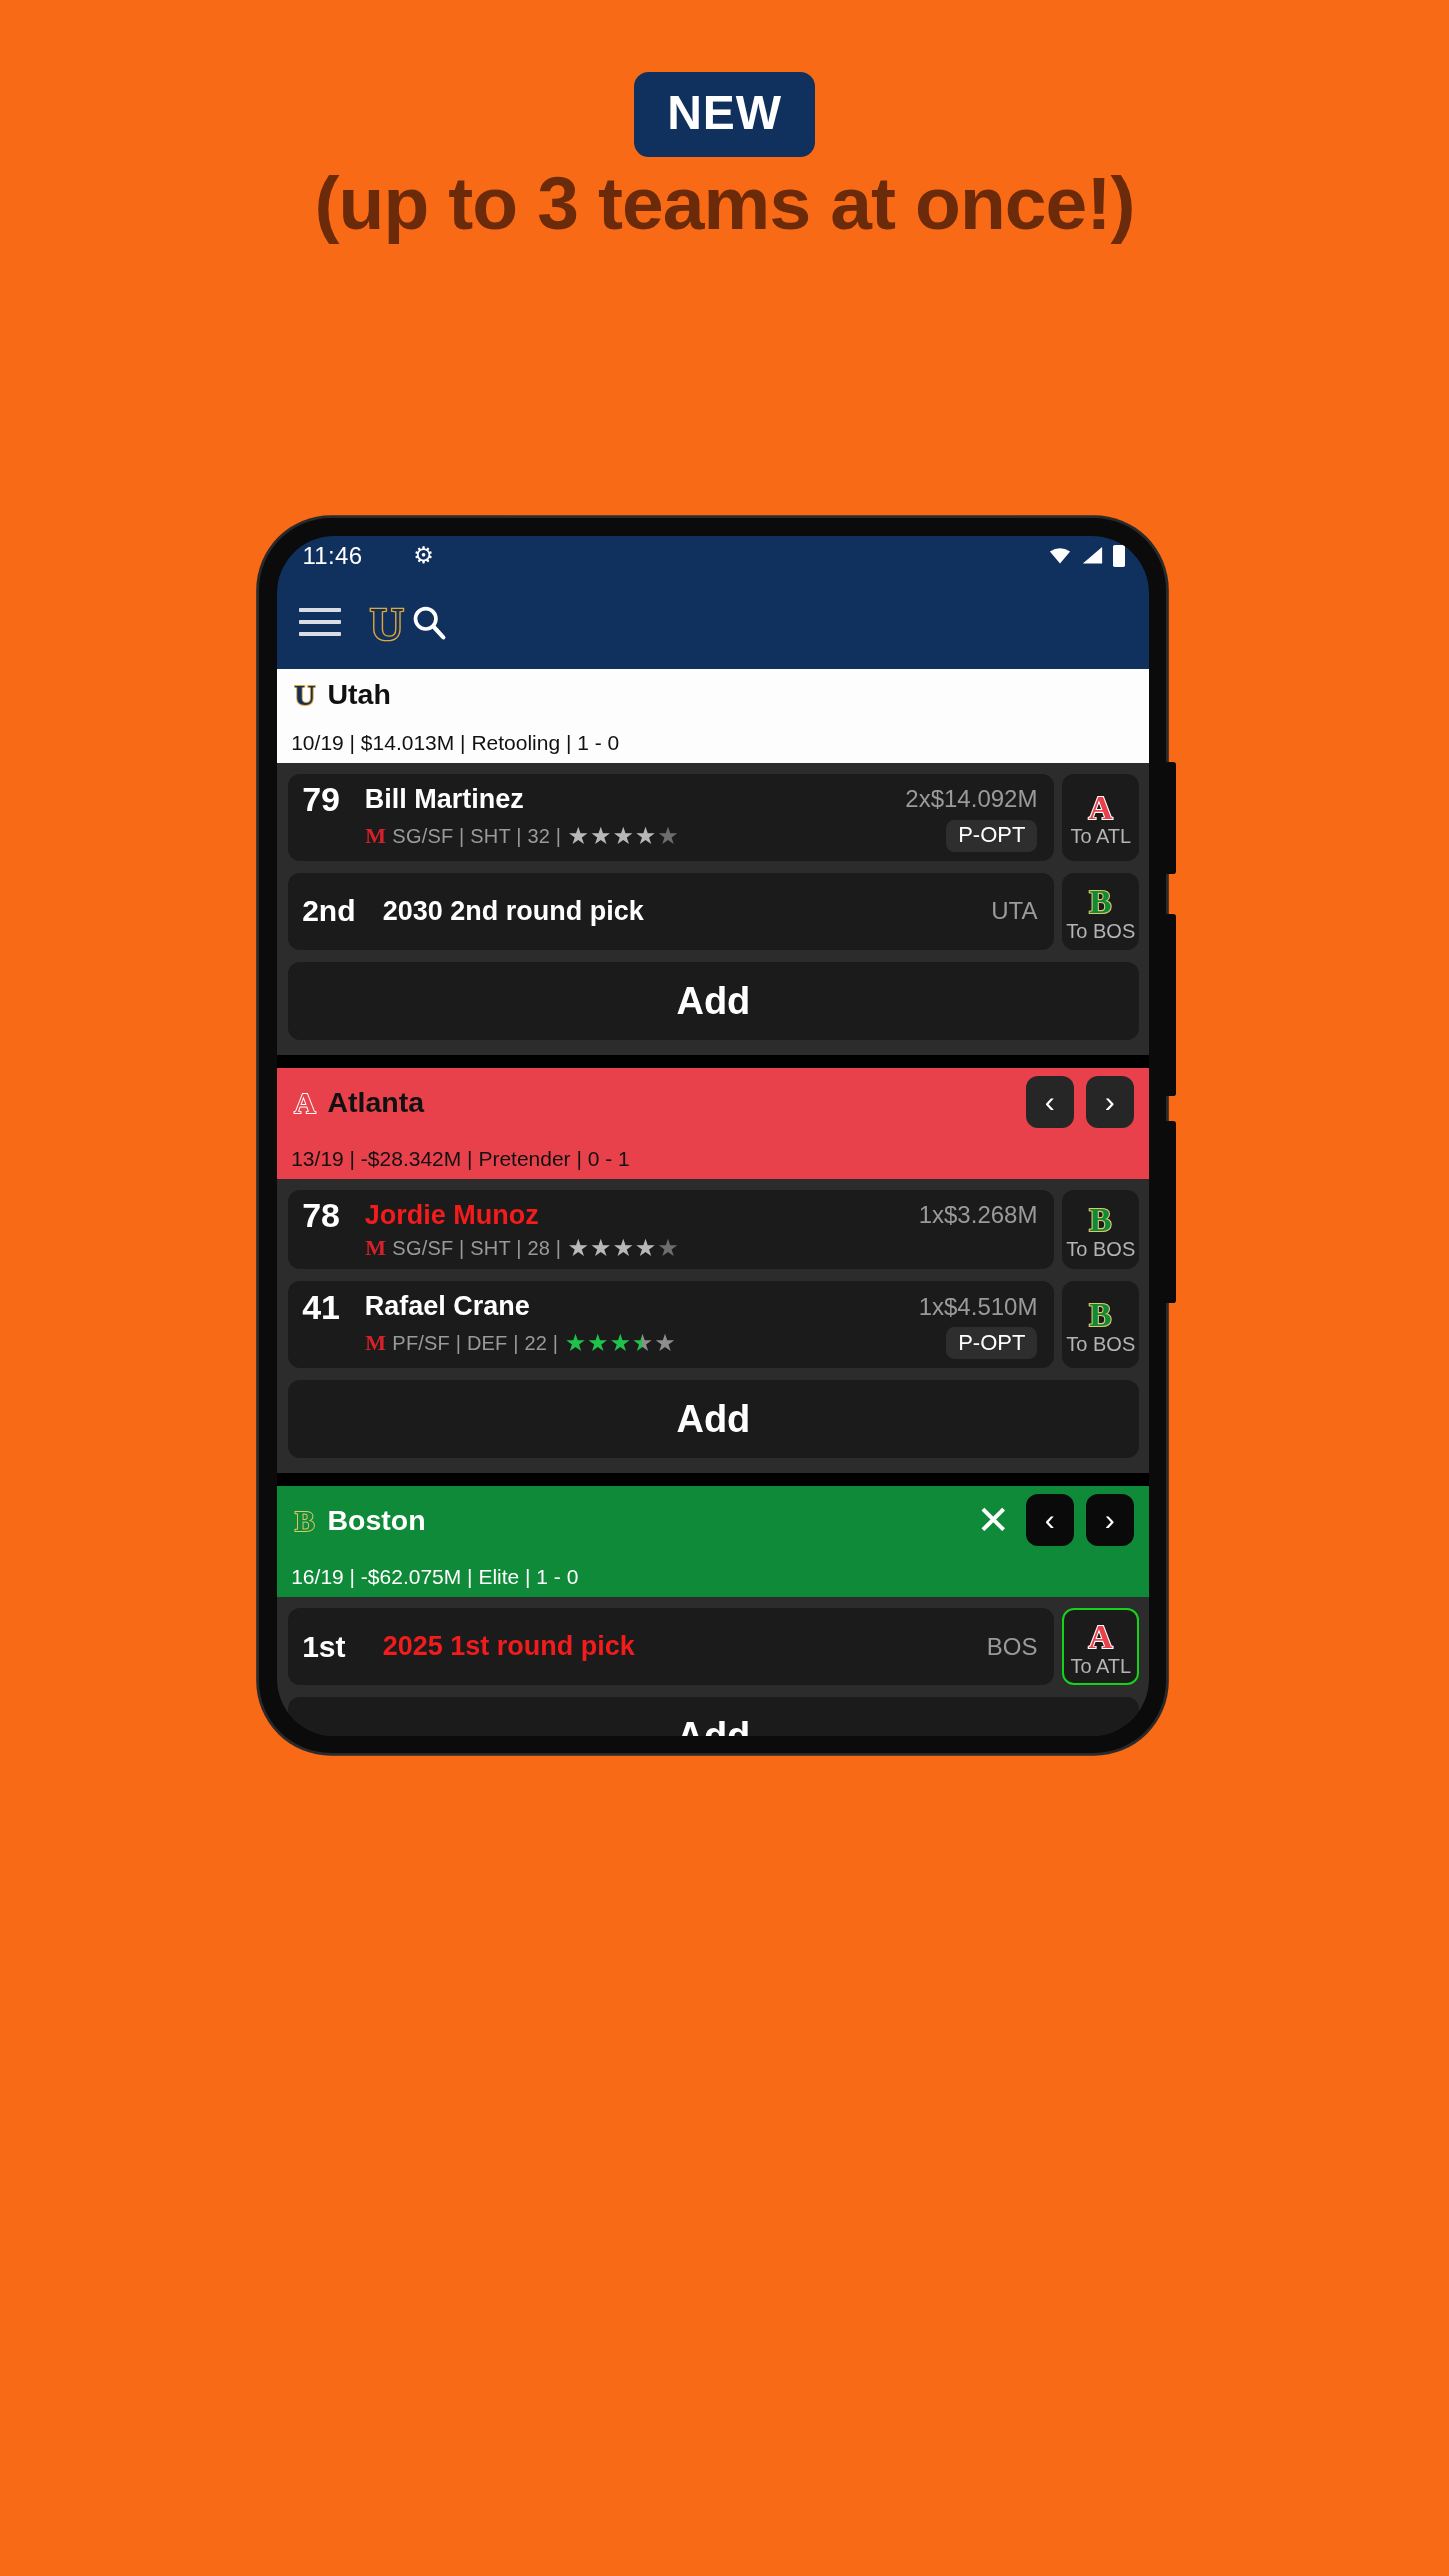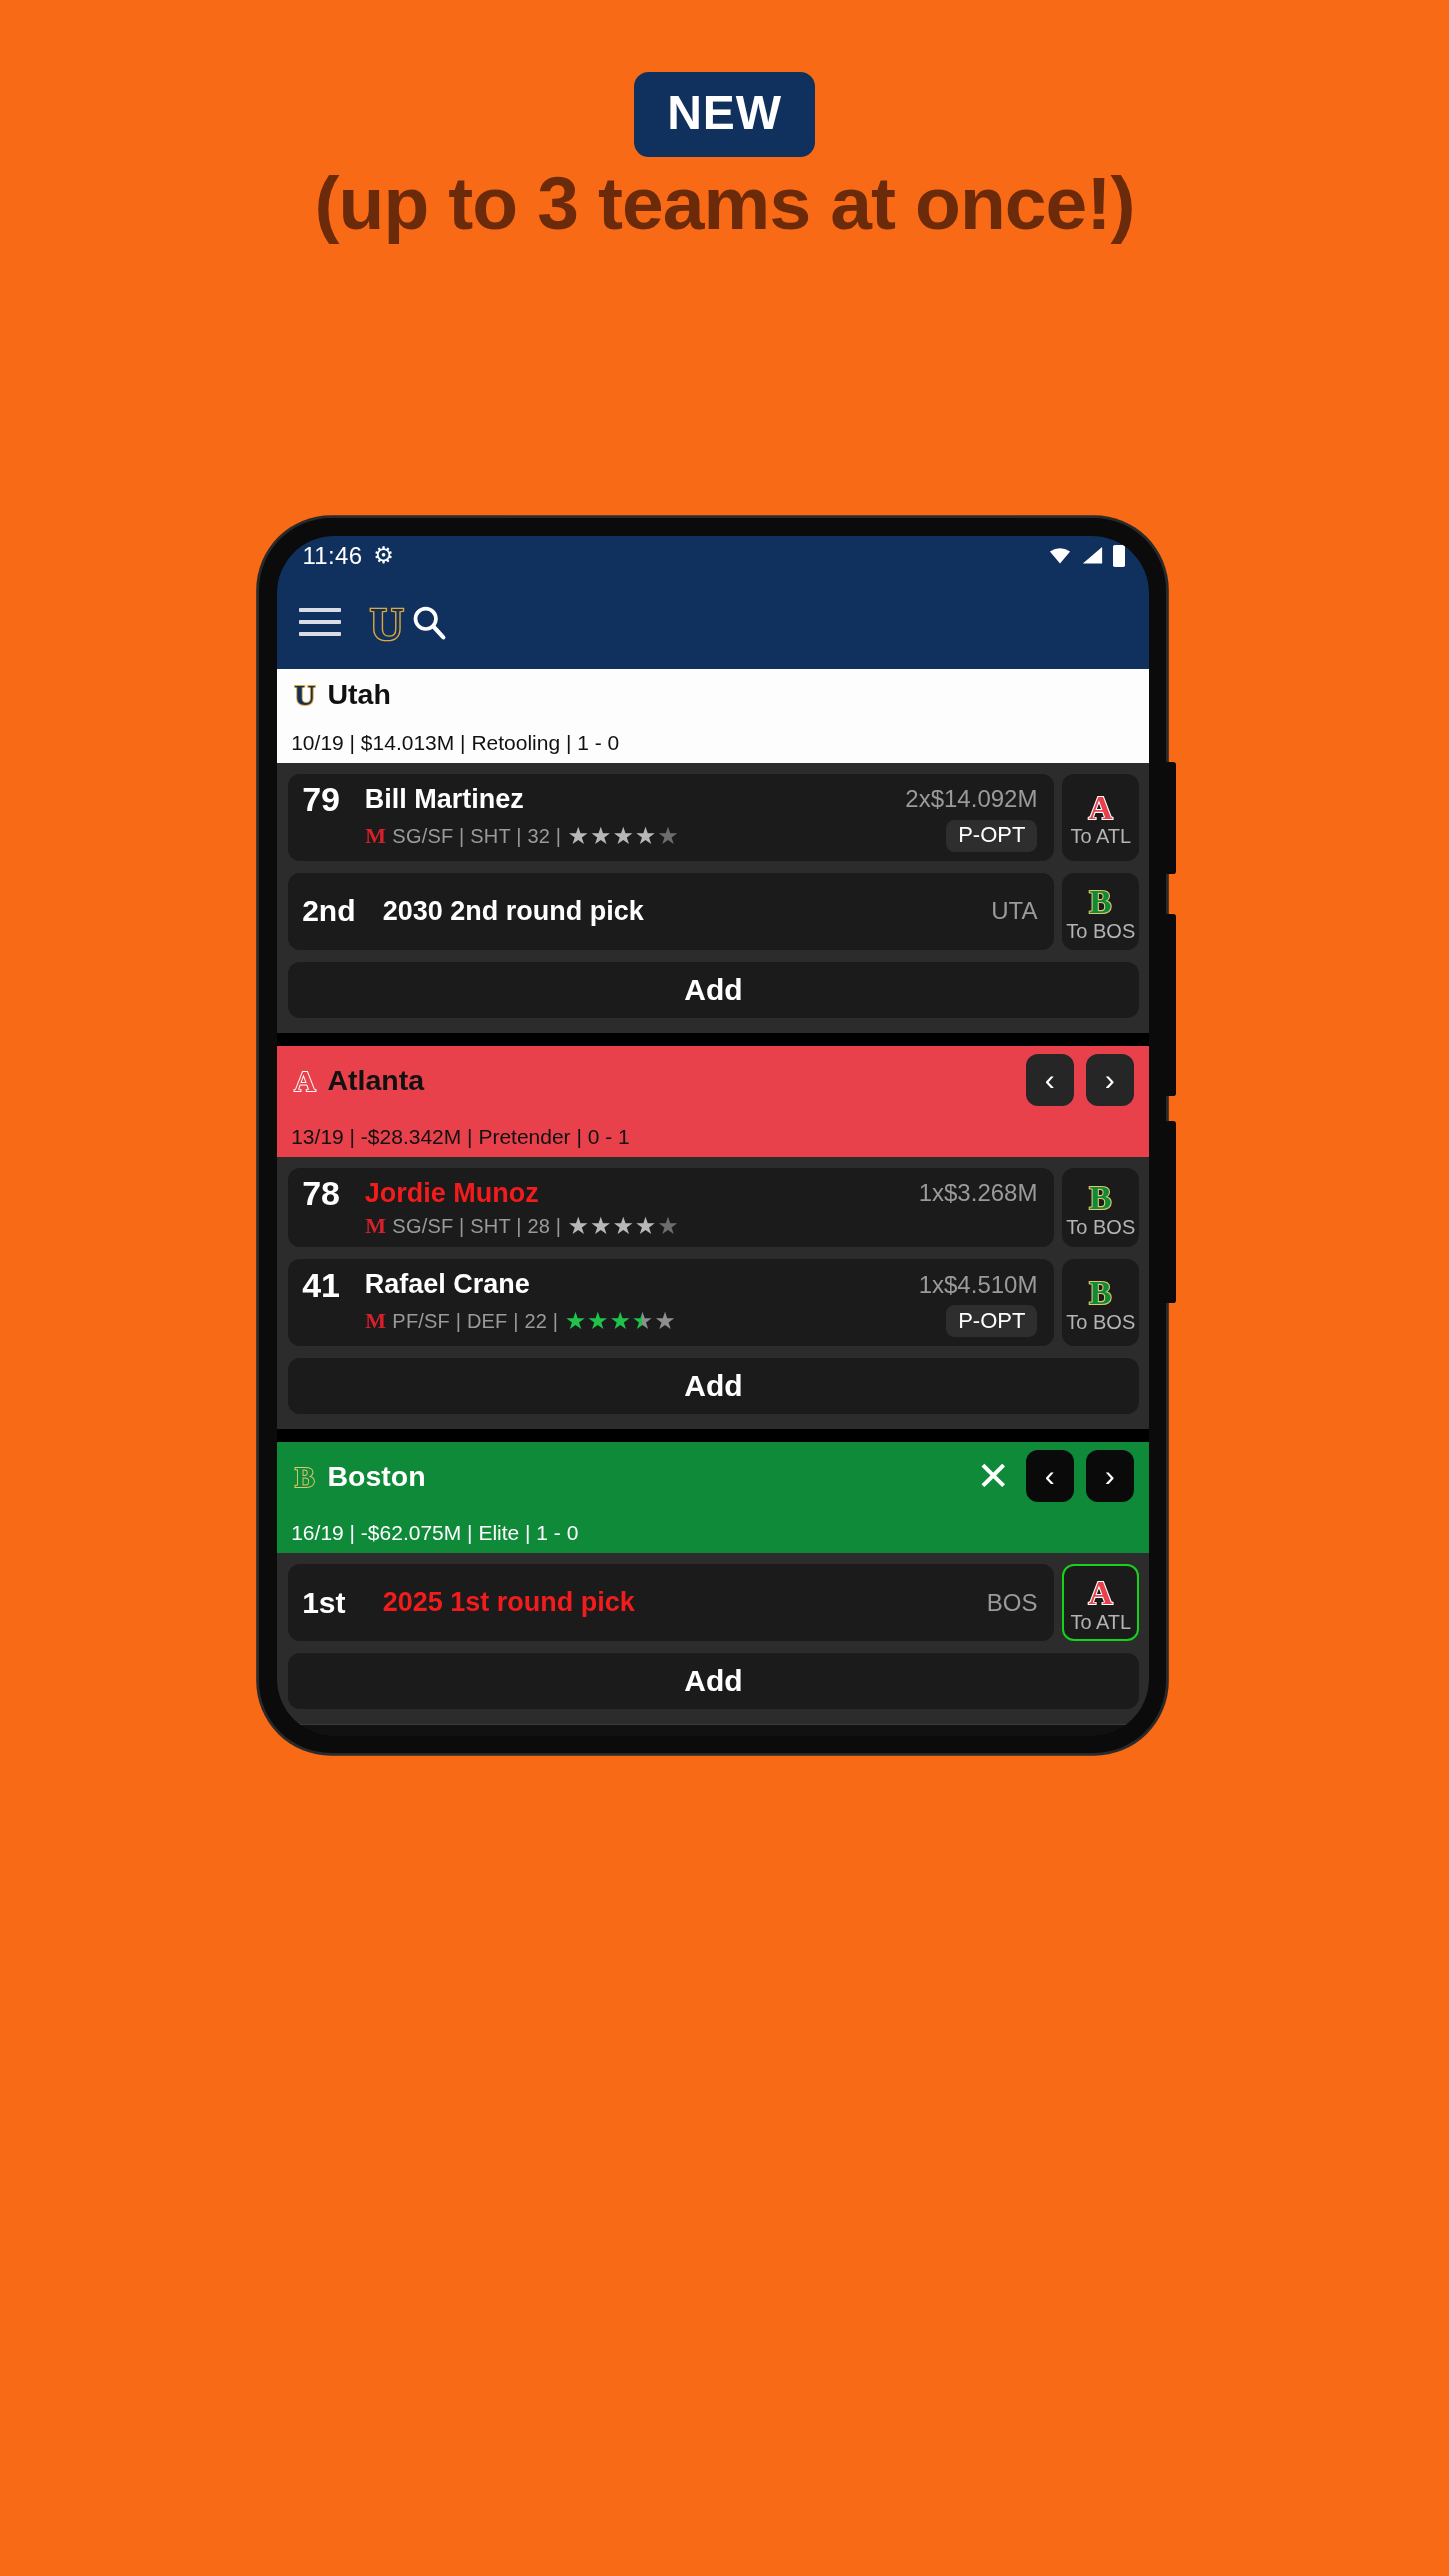--- a/index.html
+++ b/index.html
@@ -76,20 +76,21 @@
   }
 
   
   .statusbar{
     height:40px;
     background:#10305E;
     display:flex;align-items:center;
     padding:0 24px 0 26px;
     color:#ffffff;
     font-size:23px;
+    gap:40px;
   }
   .sb-time{font-size:24px;letter-spacing:0.3px;}
   .sb-gear{margin-left:11px;font-size:23px;line-height:1;}
   .sb-spacer{flex:1;}
   .sb-icons{display:flex;align-items:center;gap:8.3px;}
   .ico-wifi{width:24px;height:18.4px;}
   .ico-sig{width:24px;height:18.4px;}
   .ico-bat{width:12px;height:22px;background:#fff;border-radius:1.8px;}
 
   
@@ -173,23 +174,23 @@
     display:flex;flex-direction:column;align-items:center;justify-content:center;
     cursor:pointer;
     padding:4.6px 0 5.5px 0;box-sizing:border-box;
   }
   .toteam.hl{border:2.8px solid #15D317;}
   .toteam-label{font-size:20px;color:#B4B4B4;margin-top:2.8px;line-height:1;}
   .addbtn{
     margin:0 9.2px 5.5px 11px;
     background:#1B1B1B;
     border-radius:12px;
-    height:56px;
+    height:78px;
     display:flex;align-items:center;justify-content:center;
-    color:#ffffff;font-size:30px;font-weight:bold;
+    color:#ffffff;font-size:38px;font-weight:bold;
     cursor:pointer;
   }
 
   
   .botnav{
     background:#111111;
     border-top:1.8px solid #3a3a3a;
     height:96px;
     display:flex;align-items:center;
     padding-bottom:3.7px;

